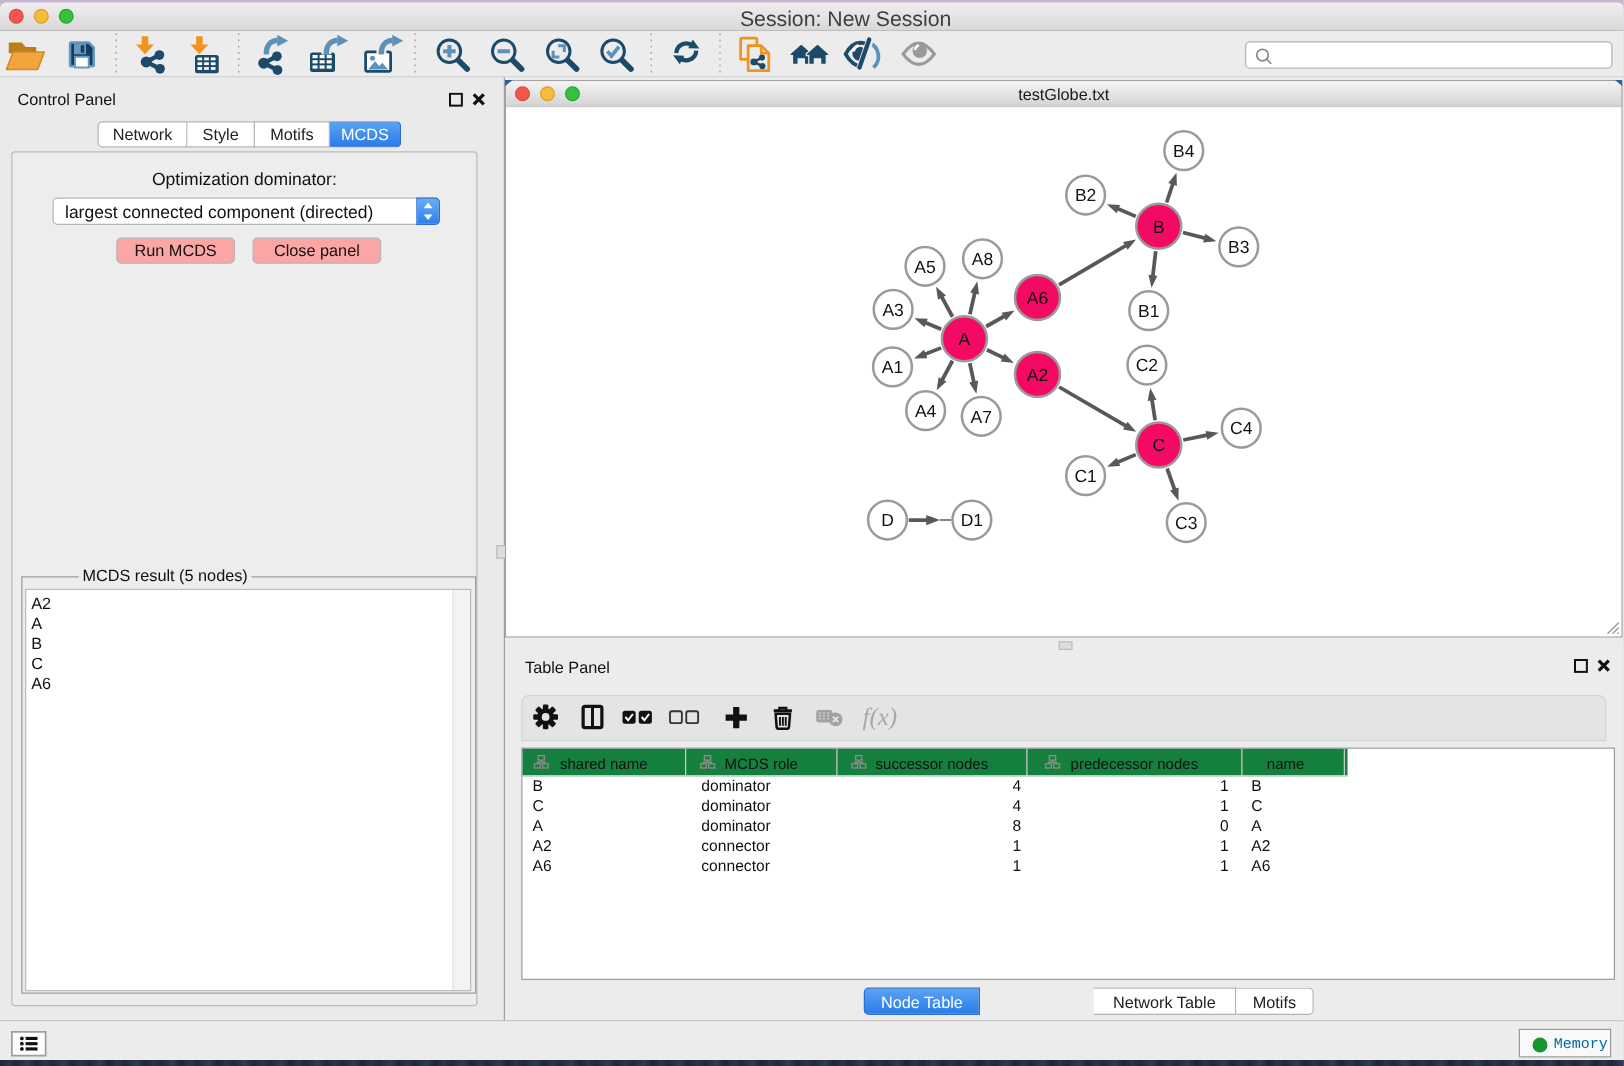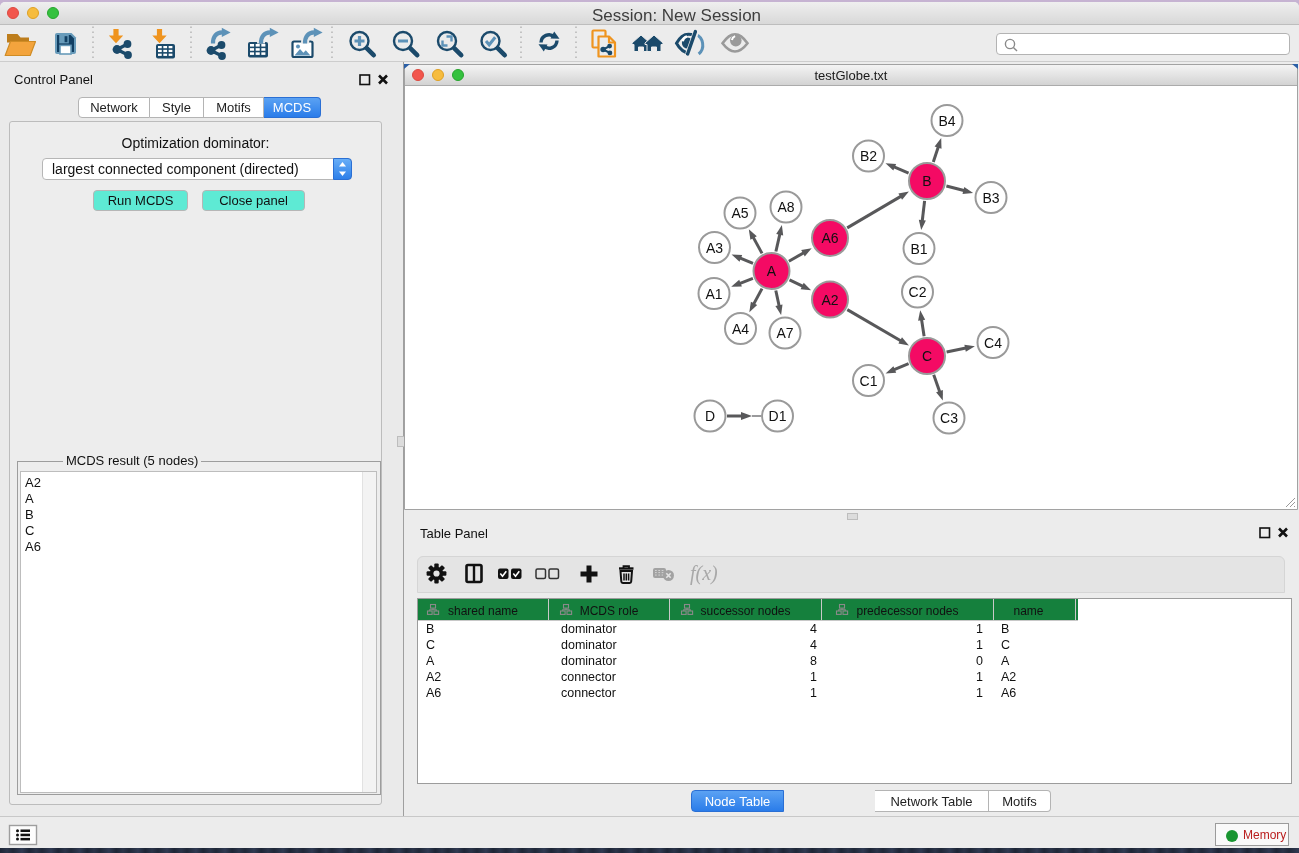--- a/index.html
+++ b/index.html
@@ -20,21 +20,21 @@
 #cp-title { position:absolute; left:14px; top:10px; font-size:13px; color:#111; }
 #cp-tabs { position:absolute; left:78px; top:35px; height:21px; display:flex; font-size:13px; }
 .tab { border:1px solid #b4b4b4; border-left:none; background:#fff; color:#222; display:flex; align-items:center; justify-content:center; }
 .tab.first { border-left:1px solid #b4b4b4; border-radius:4px 0 0 4px; }
 .tab.last { border-radius:0 4px 4px 0; }
 .tab.sel { background:linear-gradient(#5ba2f3,#2a7ce9); border-color:#2a6fd4; color:#fff; }
 #cp-box { position:absolute; left:9px; top:59px; width:373px; height:684px; background:#ededed; border:1px solid #bcbcbc; border-radius:3px; }
 #opt-label { position:absolute; left:0; top:13px; width:100%; text-align:center; font-size:14px; color:#111; }
 #dd { position:absolute; left:32px; top:36px; width:310px; height:22px; background:#fff; border:1px solid #b6b6b6; border-radius:4px; font-size:14px; color:#111; line-height:20px; padding-left:9px; }
 #dd-step { position:absolute; right:-1px; top:-1px; width:19px; height:22px; background:linear-gradient(#68aef7,#2d7fe9); border-radius:0 4px 4px 0; border:1px solid #2a6fd4; }
-.btn { position:absolute; height:21px; background:#5eead4; border:1px solid #b6b6b6; border-radius:4px; font-size:13px; color:#111; text-align:center; line-height:19px; }
+.btn { position:absolute; height:21px; background:#fca5a5; border:1px solid #b6b6b6; border-radius:4px; font-size:13px; color:#111; text-align:center; line-height:19px; }
 #fieldset { position:absolute; left:7px; top:339px; width:364px; height:334px; border:1px solid #9d9d9d; }
 #fs-legend { position:absolute; left:5px; top:-9px; background:#ededed; padding:0 3px; font-size:13px; color:#111;margin-left:40px; }
 #listbox { position:absolute; left:2px; top:9px; width:357px; height:322px; padding-top:2.5px; background:#fff; border:1px solid #bdbdbd; font-size:13px; color:#111; }
 #listbox .li { padding-left:4px; height:16.2px; line-height:16.2px; }
 #lb-scroll { position:absolute; right:0px; top:0px; width:14px; height:320px; background:#f3f3f3; border-left:1px solid #e2e2e2; }
 #desktop { position:absolute; left:403px; top:60px; width:896px; height:754px; background:#ececec; border-left:1px solid #9f9f9f; }
 #iframe { position:absolute; left:0px; top:2px; width:894px; height:446px; background:#fff; border:1px solid #a2a2a2; border-radius:5px 5px 0 0; }
 #if-titlebar { position:absolute; left:0; top:0; width:100%; height:21px; background:linear-gradient(#f4f4f4,#d3d3d3); border-bottom:1px solid #ababab; border-radius:4px 4px 0 0; }
 #if-titlebar .t1 { left:7px; top:4px; } #if-titlebar .t2 { left:27px; top:4px; } #if-titlebar .t3 { left:47px; top:4px; }
 #if-title { position:absolute; top:3px; width:100%; text-align:center; font-size:13px; color:#1a1a1a; }
@@ -44,21 +44,21 @@
 #tp-toolbar { position:absolute; left:13px; top:36px; width:868px; height:37px; background:#e4e4e4; border:1px solid #d5d5d5; border-radius:6px 6px 0 0; }
 #tp-table { position:absolute; left:13px; top:78px; width:875px; height:186px; background:#fff; border:1px solid #9c9c9c; }
 #thead { position:absolute; left:0; top:0; width:660px; height:22px; background:#15803d; border-bottom:1px solid #c8c8c8; font-size:12px; color:#111; }
 .th { position:absolute; top:0; height:22px; border-right:1px solid #c9c9c9; }
 .th span { position:absolute; top:5px; left:0; width:100%; text-align:center; }
 .trow { position:absolute; left:0; width:100%; height:16px; font-size:12.5px; color:#111; }
 .trow .c { position:absolute; top:1px; }
 .num { text-align:right; }
 #tp-tabs { position:absolute; left:267px; top:270px; height:22px; display:flex; font-size:13px;padding-left:20px; }
 #statusbar { position:absolute; left:0; top:814px; width:1299px; height:31px; background:#ececec; border-top:1px solid #c8c8c8; }
-#membtn { position:absolute; left:1215px; top:6px; width:74px; height:23px; background:#f9f9f9; border:1px solid #9b9b9b; font-size:12px; color:#b91c1c; }
+#membtn { position:absolute; left:1215px; top:6px; width:74px; height:23px; background:#f9f9f9; border:1px solid #9b9b9b; font-size:12px; color:#0369a1;font-family:Liberation Mono, monospace; }
 #membtn .dot { position:absolute; left:10px; top:5.5px; width:12px; height:12px; border-radius:50%; background:#189430; }
 #membtn .lbl { position:absolute; left:27px; top:4px; }
 #wall-bottom { position:absolute; left:0; top:848px; width:1299px; height:5px; background:#232c3f;
   background-image:repeating-linear-gradient(90deg, #1d2535 0px, #2b3449 7px, #202838 13px, #303a52 22px, #1e2636 29px),
   repeating-linear-gradient(0deg, rgba(90,105,140,0.25) 0 1px, rgba(0,0,0,0.2) 1px 3px); }
 .dockbtn-svg { position:absolute; }
 #vknob { position:absolute; left:397px; top:434px; width:7px; height:11px; background:#dcdcdc; border:1px solid #bdbdbd; border-right:none; }
 #hknob { position:absolute; left:847px; top:511px; width:11px; height:7px; background:#dcdcdc; border:1px solid #bdbdbd; }
 #grip { position:absolute; right:1px; bottom:1px; width:12px; height:12px; }
 </style>

